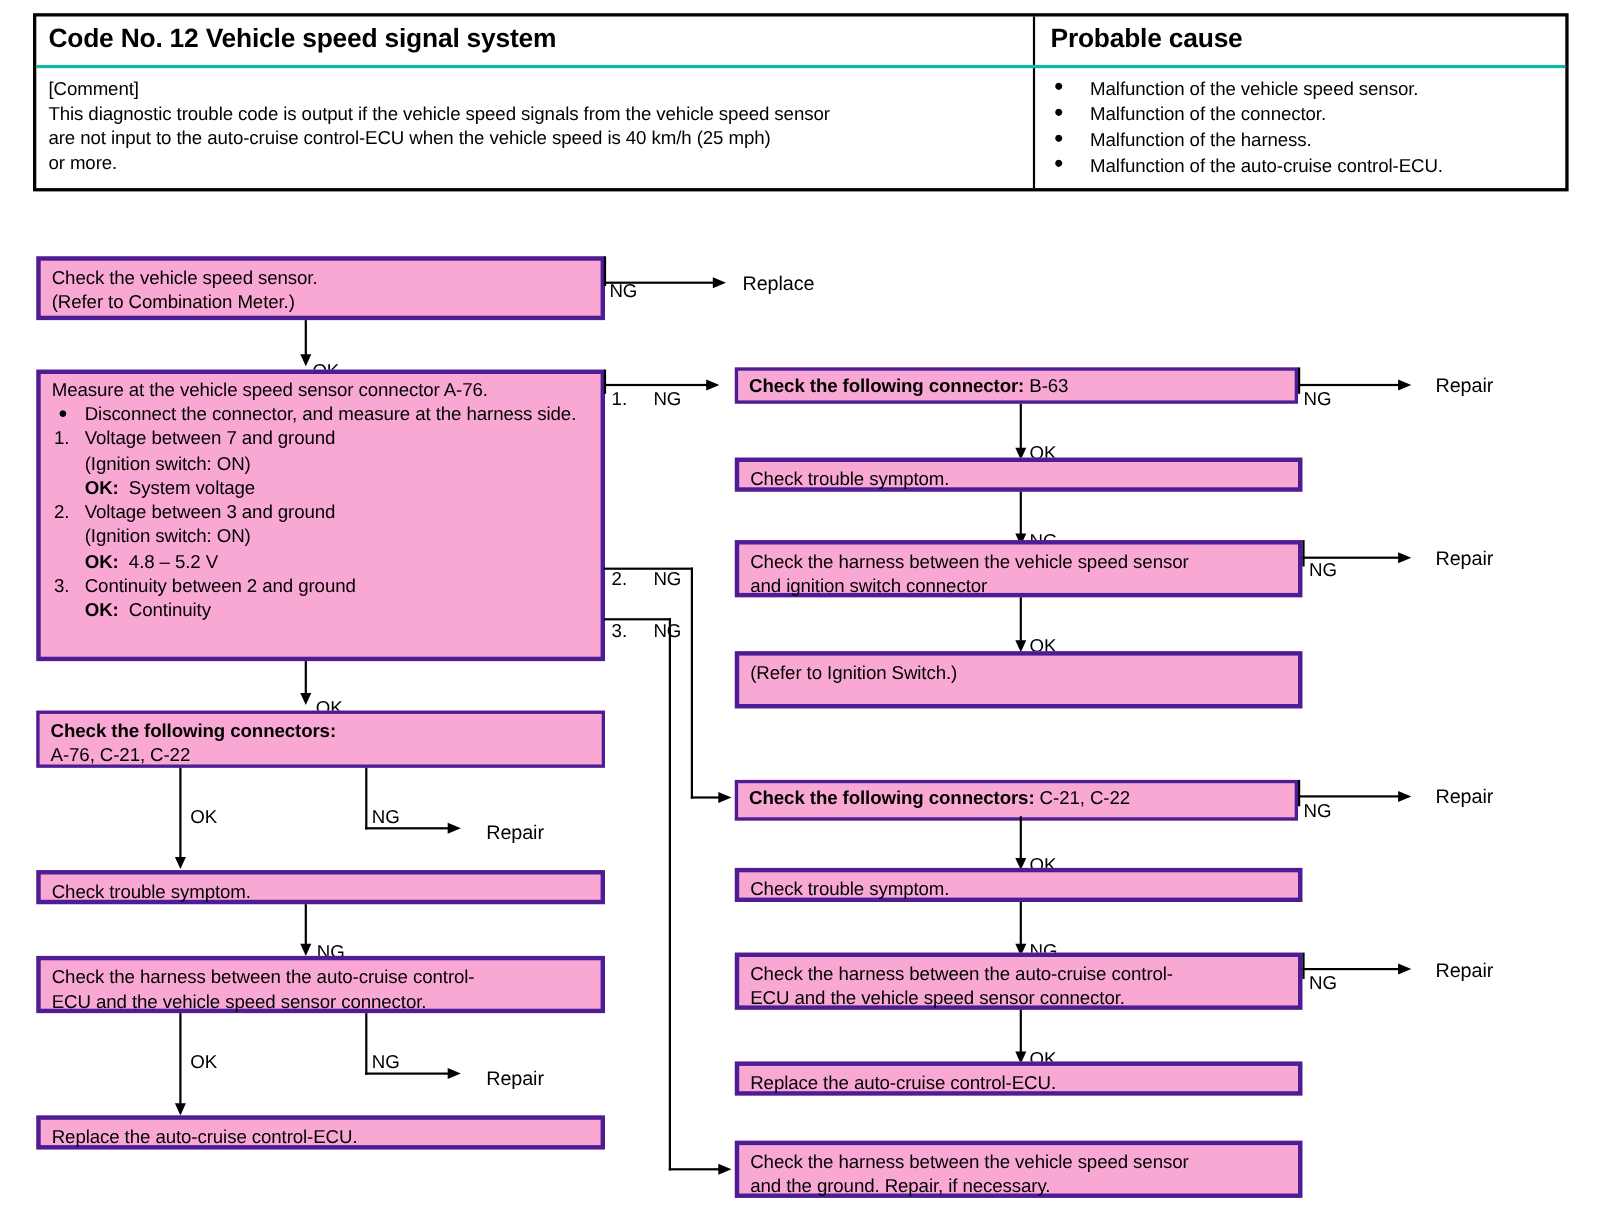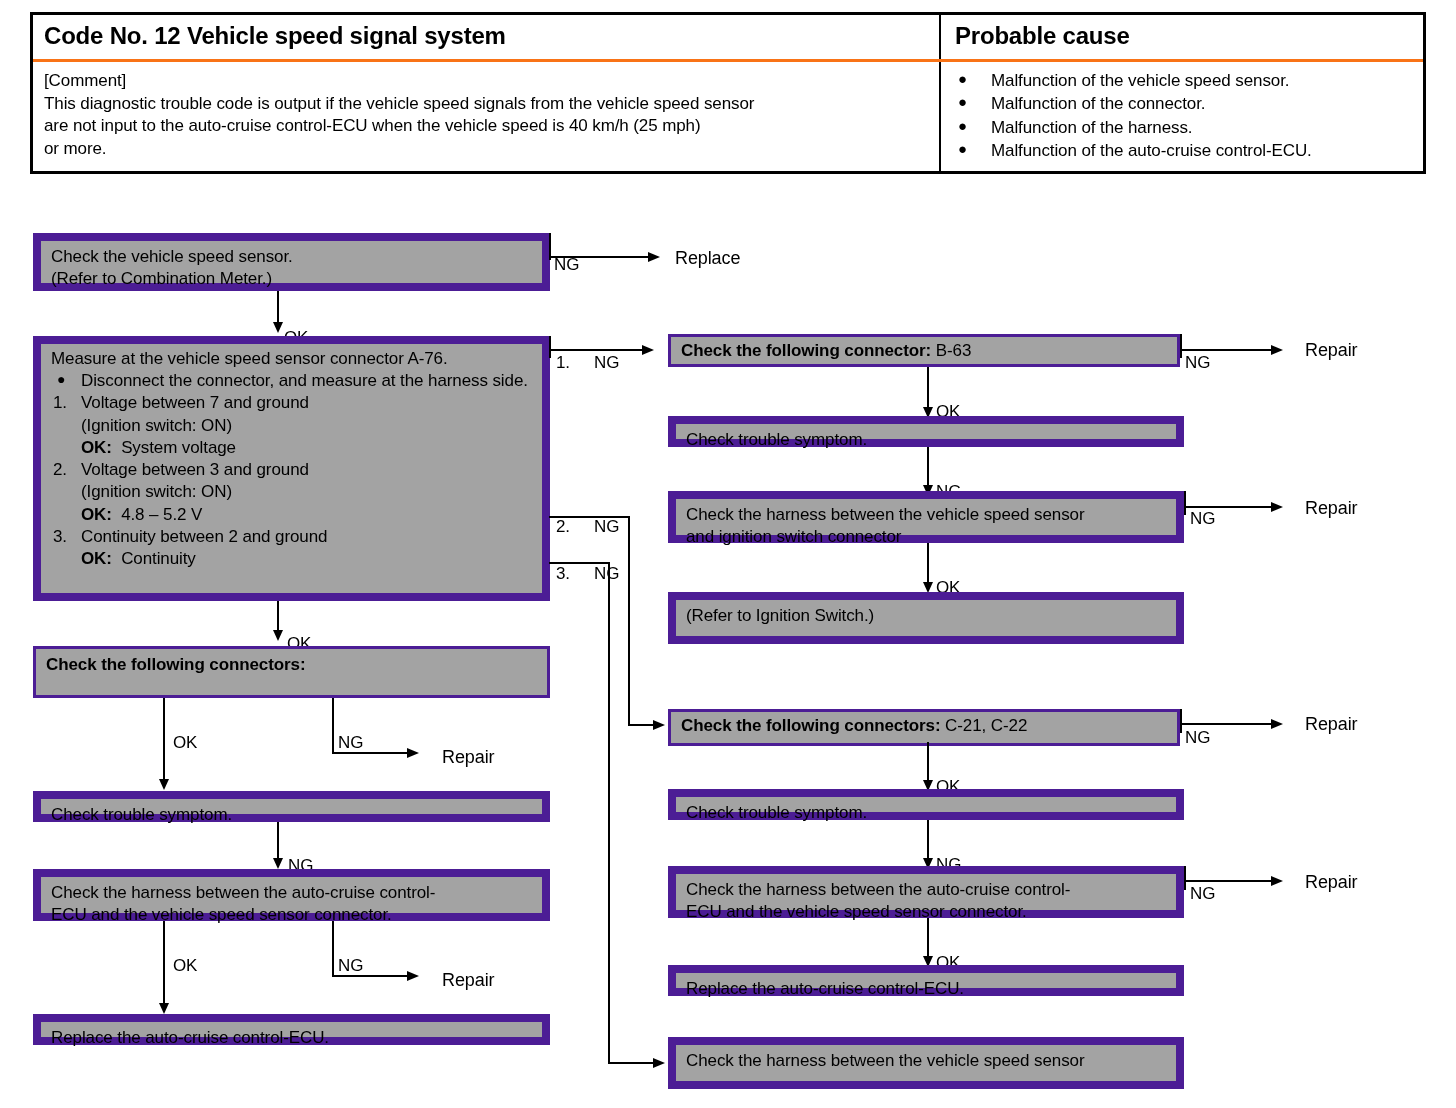--- a/index.html
+++ b/index.html
@@ -22,21 +22,21 @@
   
   .hdr-table {
     position: absolute;
     left: 30px;
     top: 12px;
     width: 1396px;
     border: 3px solid #000;
     box-sizing: border-box;
   }
   .hdr-row { display: flex; }
-  .hdr-row.top { border-bottom: 3px solid #f97316; }
+  .hdr-row.top { border-bottom: 3px solid #14b8a6; }
   .hdr-cell-left {
     width: 908px;
     box-sizing: border-box;
     border-right: 2px solid #000;
     padding: 7px 10px 9px 11px;
   }
   .hdr-cell-right {
     flex: 1;
     box-sizing: border-box;
     padding: 7px 10px 9px 14px;
@@ -80,22 +80,22 @@
     top: 0;
     font-size: 15px;
   }
 
   
   .flow { position: absolute; left: 0; top: 0; width: 1456px; height: 1108px; }
 
   .box {
     position: absolute;
     box-sizing: border-box;
-    border: 8px solid #4c1d95;
-    background: #a3a3a3;
+    border: 4px solid #4c1d95;
+    background: #f9a8d4;
     font-size: 17px;
     line-height: 1.3;
     letter-spacing: -0.1px;
     padding: 5px 8px 4px 10px;
     overflow: visible;
   }
   .box.thick { border-width: 3px; }
   .box .ln { white-space: nowrap; }
   .b { font-weight: bold; }
 
@@ -254,20 +254,21 @@
     <div class="arr-right" style="left:653px; top:1058px;"></div>
     <span class="lbl" style="left:556px; top:536px;">3.</span>
     <span class="lbl" style="left:594px; top:536px;">NG</span>
 
     <div class="vline" style="left:277px; top:601px; height:34px;"></div>
     <div class="arr-down" style="left:273px; top:630px;"></div>
     <span class="lbl" style="left:287px; top:606px;">OK</span>
 
     <div class="box thick" style="left:33px; top:646px; width:517px; height:52px;">
       <div class="ln b">Check the following connectors:</div>
+      <div class="ln">A-76, C-21, C-22</div>
     </div>
 
     <div class="vline" style="left:163px; top:698px; height:84px;"></div>
     <div class="arr-down" style="left:159px; top:779px;"></div>
     <span class="lbl" style="left:173px; top:705px;">OK</span>
 
     <div class="vline" style="left:332px; top:698px; height:56px;"></div>
     <div class="hline" style="left:332px; top:752px; width:76px;"></div>
     <div class="arr-right" style="left:407px; top:748px;"></div>
     <span class="lbl" style="left:338px; top:705px;">NG</span>
@@ -375,16 +376,17 @@
     <div class="vline" style="left:927px; top:918px; height:43px;"></div>
     <div class="arr-down" style="left:923px; top:956px;"></div>
     <span class="lbl" style="left:936px; top:925px;">OK</span>
 
     <div class="box" style="left:668px; top:965px; width:516px; height:31px;">
       <div class="ln">Replace the auto-cruise control-ECU.</div>
     </div>
 
     <div class="box" style="left:668px; top:1037px; width:516px; height:52px;">
       <div class="ln">Check the harness between the vehicle speed sensor</div>
+      <div class="ln">and the ground. Repair, if necessary.</div>
     </div>
 
   </div>
 </div>
 
 </body></html>

